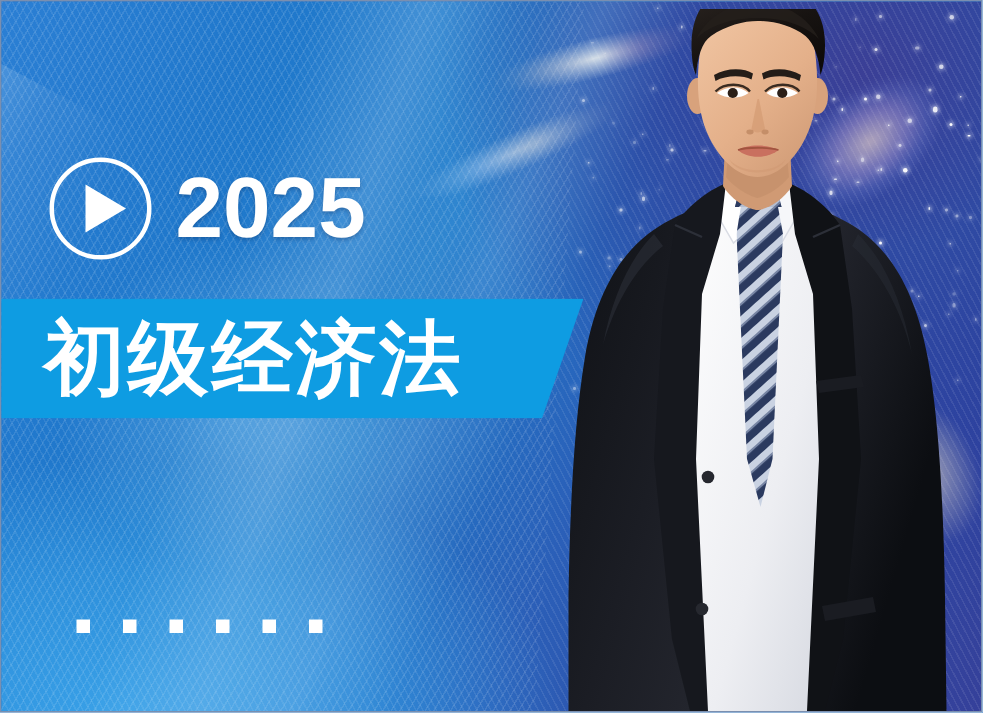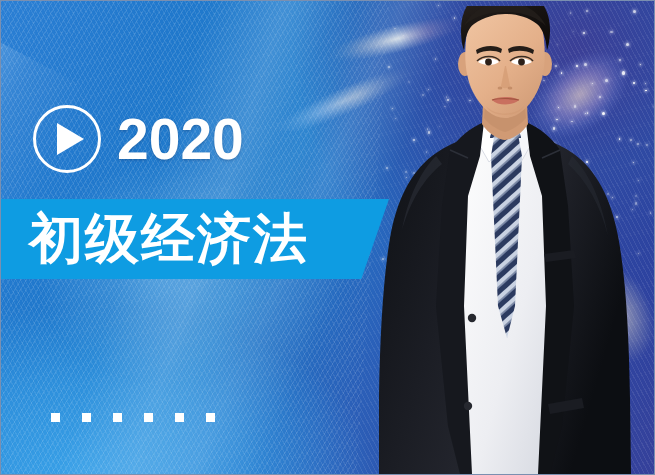--- a/index.html
+++ b/index.html
@@ -601,21 +601,21 @@
       <path d="M116,94 C122,92 136,92 143,94" stroke="#a1543f" stroke-width="1.2" fill="none"></path>
 
       <path d="M110,100 C118,110 140,110 148,100 C142,112 116,112 110,100 Z" fill="#cf9770" opacity="0.45"></path>
     </g>
   </svg>
 
   <div class="year-row">
     <div class="play-btn">
       <div class="play-tri"></div>
     </div>
-    <div class="year-text">2020</div>
+    <div class="year-text">2025</div>
   </div>
 
   <div class="title-banner">
     <div class="title-text">初级经济法</div>
   </div>
 
   <div class="dot-row" id="dot-row">
       <div class="dot"></div>
       <div class="dot"></div>
       <div class="dot"></div>

